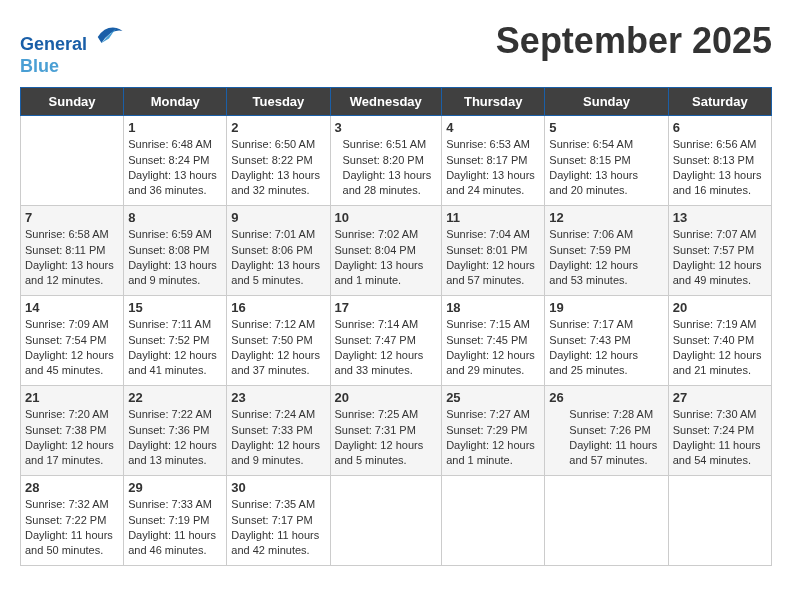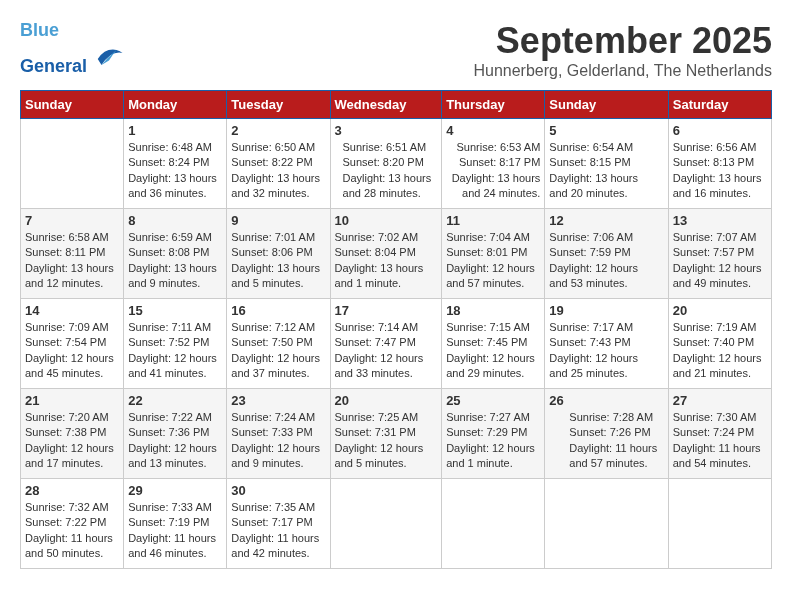--- a/index.html
+++ b/index.html
@@ -45,24 +45,24 @@
     .location {
       font-size: 16px;
       color: #555;
     }
     table {
       width: 100%;
       border-collapse: collapse;
       font-size: 11px;
     }
     thead th {
-      background-color: #b91c1c;
+      background-color: #404040;
       color: #fff;
       padding: 6px 4px;
-      text-align: left;
+      text-align: center;
       font-size: 13px;
       font-weight: bold;
       border: 1px solid #1a5fa8;
     }
     tbody td {
       border: 1px solid #ccc;
       vertical-align: top;
       padding: 4px;
       min-height: 80px;
       height: 90px;
@@ -87,33 +87,32 @@
     tbody tr:nth-child(even) td {
       background-color: #f5f5f5;
     }
   </style>
 </head>
 <body>
 
 <div class="header">
   <div class="logo">
     <div>
-      <div class="logo-text"><span style="color:#4a9fd4;">Blue</span></div>
       <div class="logo-text">
         <span>General</span>
         <svg class="logo-bird" viewBox="0 0 40 35">
           <path d="M5 20 Q15 5 30 8 Q35 9 38 12 Q30 10 22 15 Q15 20 10 28 Z" fill="#1a5fa8"></path>
           <path d="M10 28 Q18 18 30 8 Q25 14 20 22 Z" fill="#4a9fd4"></path>
         </svg>
       </div>
+      <div class="logo-text"><span style="color:#4a9fd4;">Blue</span></div>
     </div>
   </div>
   <div class="title-block">
     <div class="month-title">September 2025</div>
-    <div class="location">Hunnerberg, Gelderland, The Netherlands</div>
   </div>
 </div>
 
 <table>
   <thead>
     <tr>
     <th>Sunday</th>
         <th>Monday</th>
         <th>Tuesday</th>
         <th>Wednesday</th>
@@ -141,21 +140,21 @@
         </td>
         <td>
           <div class="day-number">3</div>
           <div class="day-info" style="white-space: pre-line; margin-left: 8px;">Sunrise: 6:51 AM
 Sunset: 8:20 PM
 Daylight: 13 hours
 and 28 minutes.</div>
         </td>
         <td>
           <div class="day-number">4</div>
-          <div class="day-info" style="white-space: pre-line; text-align: right;">Sunrise: 6:53 AM
+          <div class="day-info" style="white-space: pre-line;">Sunrise: 6:53 AM
 Sunset: 8:17 PM
 Daylight: 13 hours
 and 24 minutes.</div>
         </td>
         <td>
           <div class="day-number">5</div>
           <div class="day-info" style="white-space: pre-line;">Sunrise: 6:54 AM
 Sunset: 8:15 PM
 Daylight: 13 hours
 and 20 minutes.</div>

